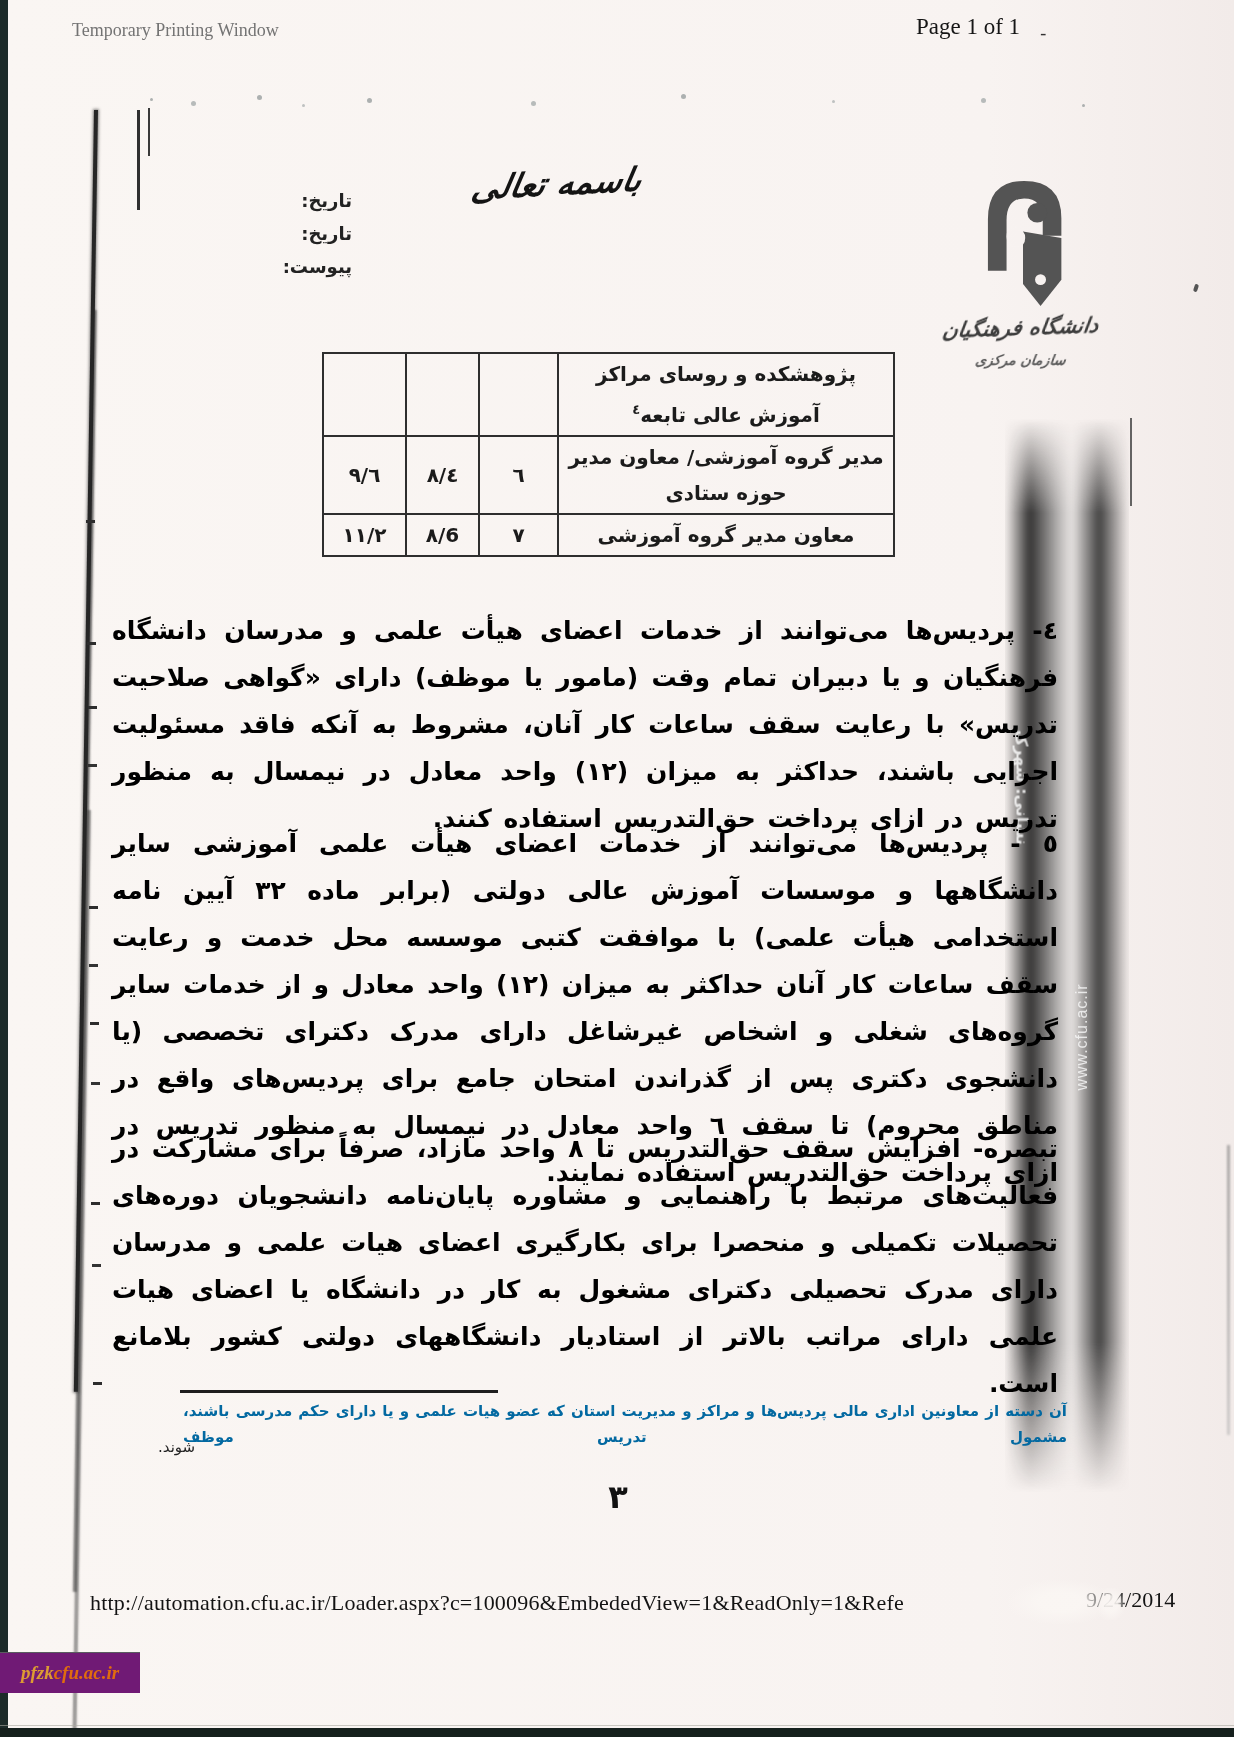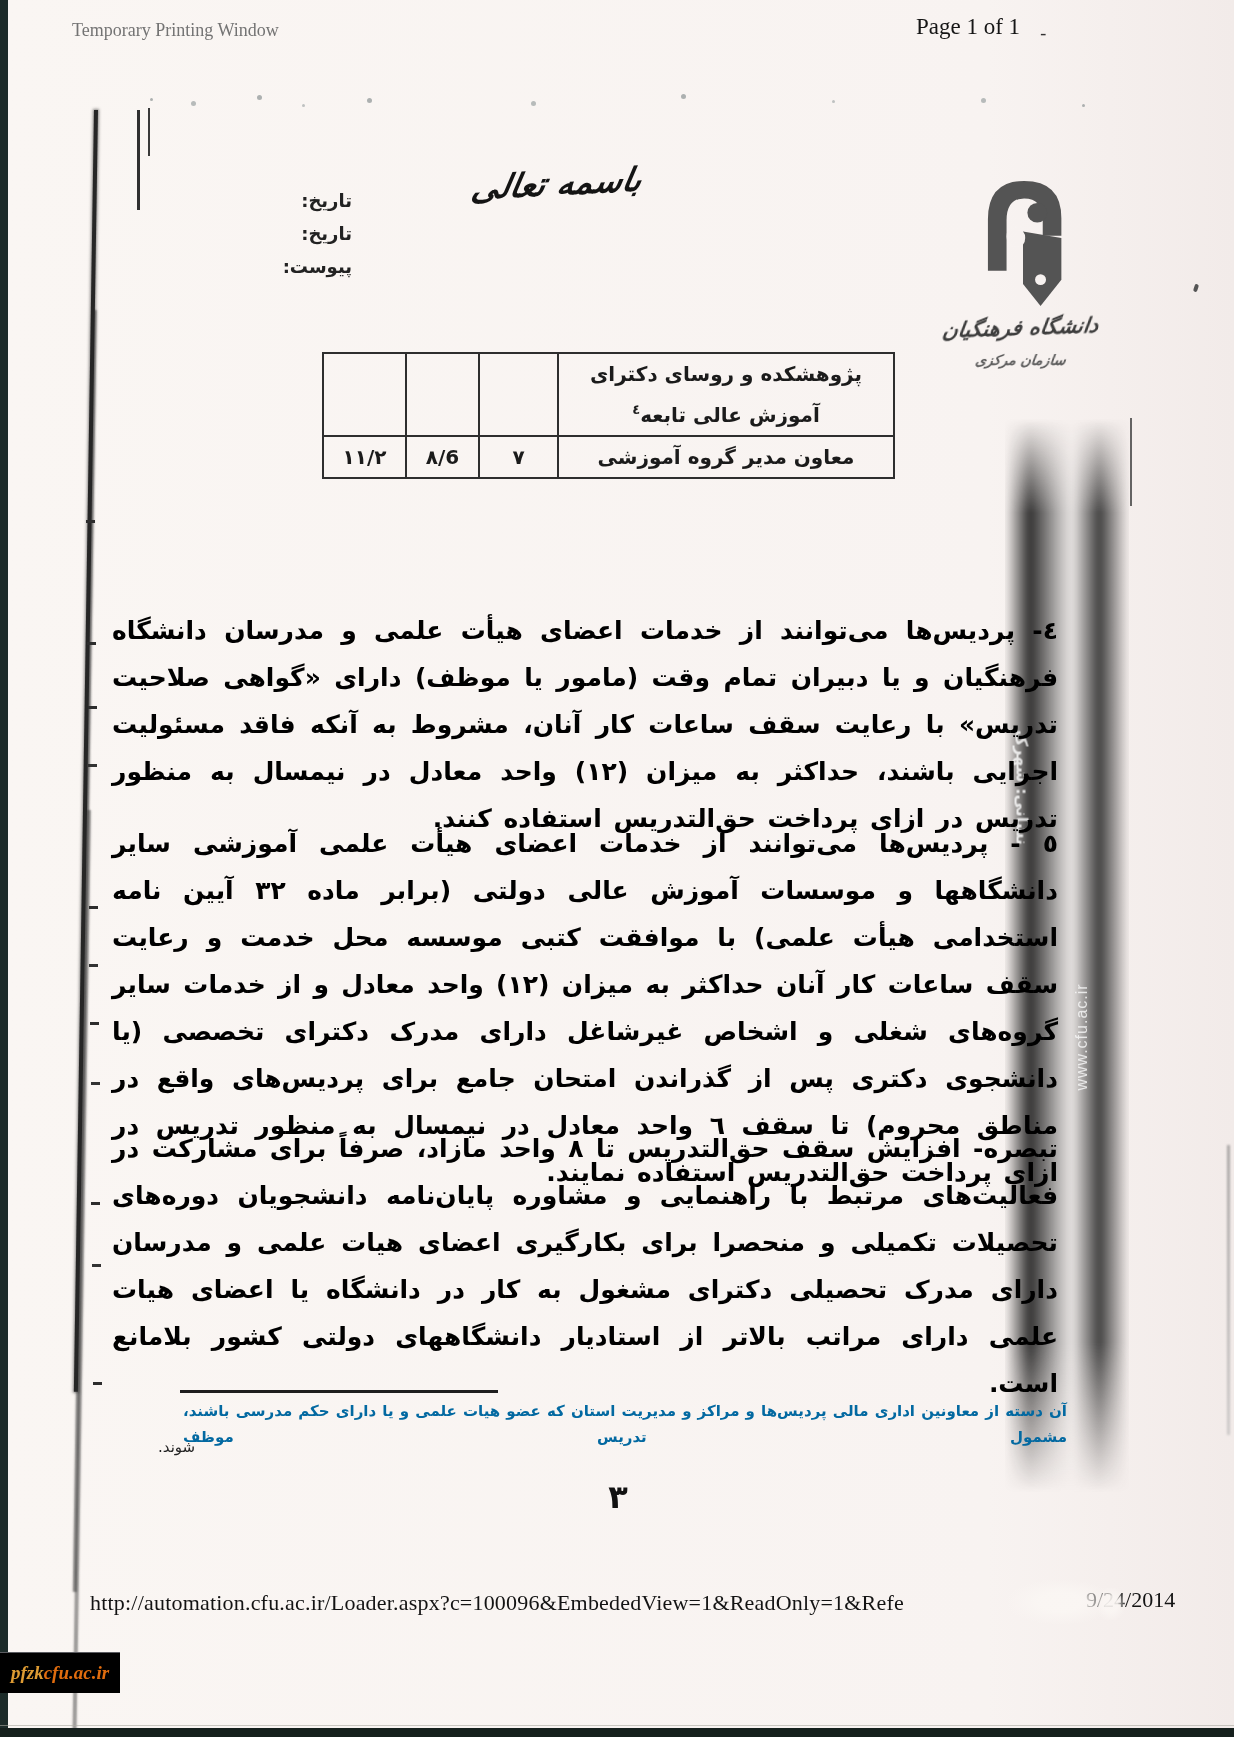--- a/index.html
+++ b/index.html
@@ -77,21 +77,21 @@
     background:linear-gradient(90deg,rgba(25,25,25,0) 0%,rgba(22,22,22,.88) 20%,rgba(130,130,130,.5) 44%,
       rgba(205,205,205,.32) 54%,rgba(45,45,45,.9) 76%,rgba(30,30,30,0) 100%);
     filter:blur(3px);
     -webkit-mask-image:linear-gradient(180deg,transparent 0,#000 95px,#000 86%,transparent 100%);
     mask-image:linear-gradient(180deg,transparent 0,#000 95px,#000 86%,transparent 100%);}
   .wm-address{left:872px;top:778px;width:300px;text-align:center;transform:rotate(90deg);
     direction:rtl;font-size:16px;font-weight:bold;color:rgba(255,255,255,.78);letter-spacing:1px;filter:blur(.4px);}
   .wm-site{left:932px;top:1028px;width:300px;text-align:center;transform:rotate(-90deg);
     font-family:"Liberation Sans",sans-serif;font-size:16px;color:rgba(248,248,248,.82);letter-spacing:1px;filter:blur(.5px);}
   
-  .badge{left:0;top:1652px;width:120px;height:40px;background:#000000;border-top:1px solid #5a5b60;
+  .badge{left:0;top:1652px;width:140px;height:40px;background:#701a75;border-top:1px solid #5a5b60;
     display:flex;align-items:center;justify-content:center;font-family:"Liberation Serif",serif;
     font-style:italic;font-weight:bold;font-size:19px;}
   .badge .b1{color:#dd9b33;}
   .badge .b2{color:#e06c0e;}
   .bottom-line{left:0;top:1725px;width:1234px;height:1px;background:#a8a8a0;opacity:.6;}
   .bottom-bar{left:0;top:1728px;width:1234px;height:9px;background:#15201d;}
 </style>
 </head>
 <body>
 
@@ -128,24 +128,30 @@
     <circle fill="#f8f3f1" cx="66" cy="100" r="5"></circle>
     <path fill="#f8f3f1" d="M44 52 q-9 0 -9 9 q0 9 9 9 q8 0 8 -8 q0 -7 -6 -7 q-5 0 -5 5 q0 4 4 4"></path>
   </svg>
 </div>
 <div class="abs org-name">دانشگاه فرهنگیان</div>
 <div class="abs org-unit">سازمان مرکزی</div>
 
 <table class="sched">
   <tbody>
     <tr class="r1">
-      <td class="c-desc"><span>پژوهشکده و روسای دکترای آموزش عالی تابعه</span><sup class="fnm">٤</sup></td>
+      <td class="c-desc"><span>پژوهشکده و روسای مراکز آموزش عالی تابعه</span><sup class="fnm">٤</sup></td>
       <td class="c-n1"></td>
       <td class="c-n2"></td>
       <td class="c-n3"></td>
+    </tr>
+    <tr class="r2">
+      <td class="c-desc">مدیر گروه آموزشی/ معاون مدیر حوزه ستادی</td>
+      <td class="c-n1">٦</td>
+      <td class="c-n2">٨/٤</td>
+      <td class="c-n3">٩/٦</td>
     </tr>
     <tr class="r3">
       <td class="c-desc">معاون مدیر گروه آموزشی</td>
       <td class="c-n1">٧</td>
       <td class="c-n2">6/٨</td>
       <td class="c-n3">١١/٢</td>
     </tr>
   </tbody>
 </table>
 

